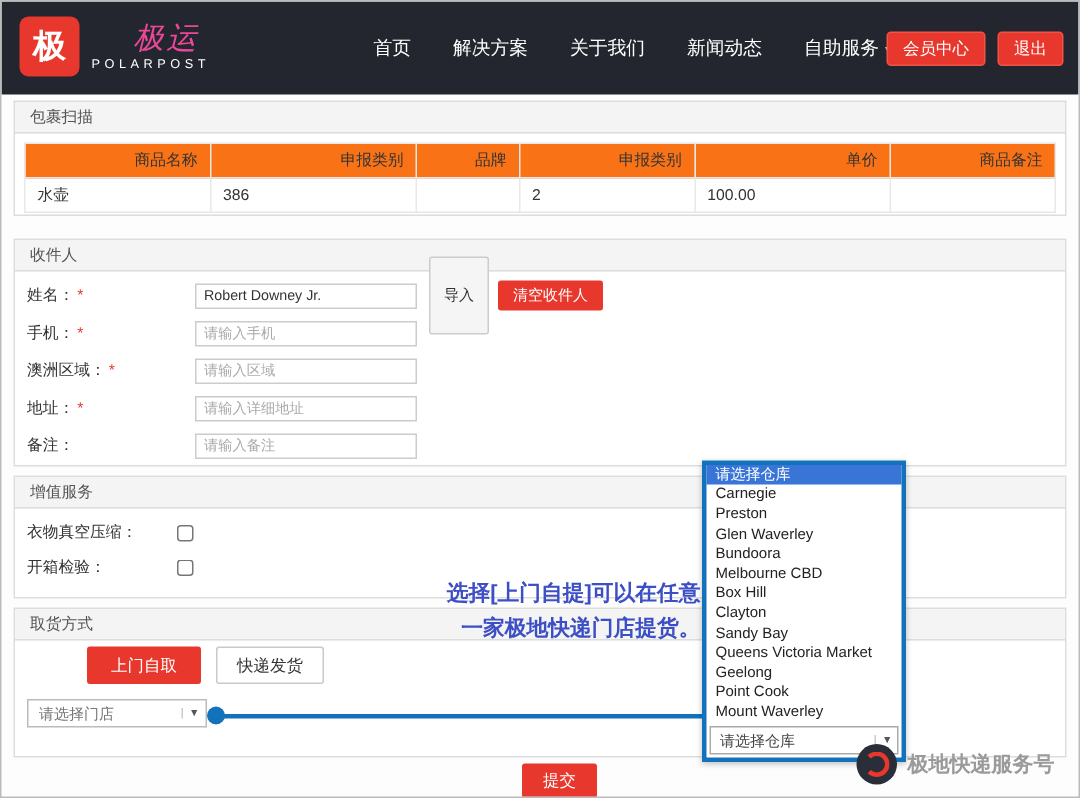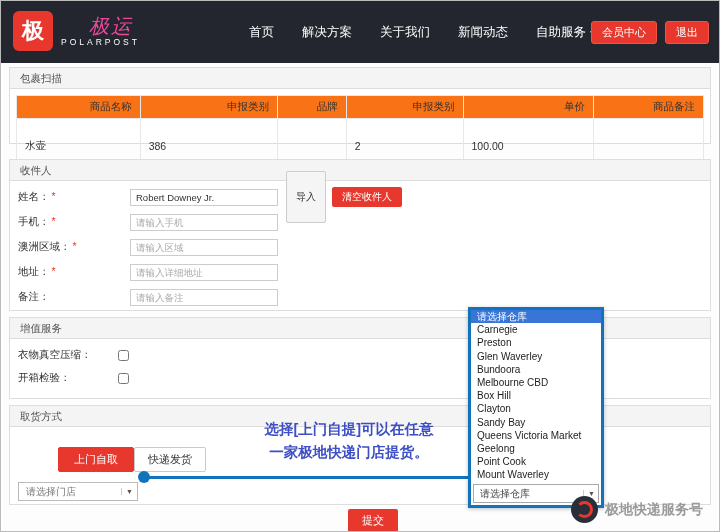--- a/index.html
+++ b/index.html
@@ -22,51 +22,51 @@
 
   
   .panel { position:absolute; left:8px; right:8px; background:#fff; border:1px solid #ddd; }
   .panel-h { height:21px; line-height:21px; background:#f4f4f4; border-bottom:1px solid #ddd;
              font-size:10.5px; color:#555; padding:0 10px; }
 
   
   .goods-table { width:calc(100% - 12px); margin:6px; border-collapse:collapse; font-size:10.5px; }
   .goods-table th { background:#f97316; border:1px solid #e8e8e8; text-align:right; padding:4px 8px;
                     font-weight:normal; color:#333; }
-  .goods-table td { border:1px solid #e8e8e8; padding:20px 8px; color:#333; height:21px; }
+  .goods-table td { border:1px solid #e8e8e8; padding:4px 8px; color:#333; height:21px; }
 
   
   .form-row { display:flex; align-items:center; margin:7px 0 0 8px; height:18px; font-size:10.5px; }
   .form-label { width:112px; color:#333; }
   .req { color:#e8382d; margin-left:2px; }
   .txt { width:148px; height:17px; border:1px solid #ccc; font-size:9.5px; padding:1px 5px; color:#333; }
   .txt::placeholder { color:#aaa; }
   .btn-import { margin-left:8px; background:#f5f5f5; border:1px solid #ccc; font-size:10px;
                 padding:18px 9px; border-radius:2px; color:#333; cursor:pointer; }
   .btn-clear { margin-left:6px; background:#e8382d; border:1px solid #e8382d; color:#fff; font-size:10px;
                padding:2px 9px; border-radius:2px; cursor:pointer; }
 
   
   .svc-row { display:flex; align-items:center; margin:9px 0 0 8px; font-size:10.5px; color:#333; }
   .svc-label { min-width:96px; }
   .cbx { width:11px; height:11px; margin-left:4px; }
 
   
-  .pickup-btn-row { display:flex; margin:20px 0 0 8px;padding-left:40px; }
+  .pickup-btn-row { display:flex; gap:10px; margin:4px 0 0 8px;padding-left:40px; }
   .btn-pickup { background:#e8382d; color:#fff; border:1px solid #e8382d; font-size:11px;
                 padding:4px 15px; border-radius:2px; cursor:pointer; }
   .btn-courier { background:#fff; color:#333; border:1px solid #c9c9c9; font-size:11px;
                  padding:4px 13px; border-radius:2px; cursor:pointer; }
   .store-select { margin:10px 0 0 8px; width:120px; height:19px; border:1px solid #bbb; background:#fff;
                   display:flex; justify-content:space-between; align-items:center;
                   font-size:10px; color:#777; padding:0 4px 0 7px; cursor:pointer; }
   .sel-caret { font-size:7px; color:#555; border-left:1px solid #ccc; padding-left:4px; }
 
   
-  .annotation { position:absolute; left:230px; top:417px; width:236px; text-align:center;
+  .annotation { position:absolute; left:230px; top:384px; width:236px; text-align:right;
                 color:#3d4fc4; font-weight:bold; font-size:14.5px; line-height:23px; z-index:6; }
   .conn-line { position:absolute; left:146px; top:475px; width:322px; height:3px; background:#1273bc; z-index:4; }
   .conn-dot { position:absolute; left:137px; top:470px; width:12px; height:12px; border-radius:50%;
               background:#1273bc; z-index:4; }
 
   
   .wh-overlay { position:absolute; left:467px; top:306px; width:136px; background:#fff;
                 border:3px solid #1273bc; z-index:5; box-shadow:0 1px 4px rgba(0,0,0,.25); }
   .wh-item { font-size:10px; color:#222; padding:0 6px; height:13.2px; line-height:13.2px;
              white-space:nowrap; overflow:hidden; cursor:pointer; }

